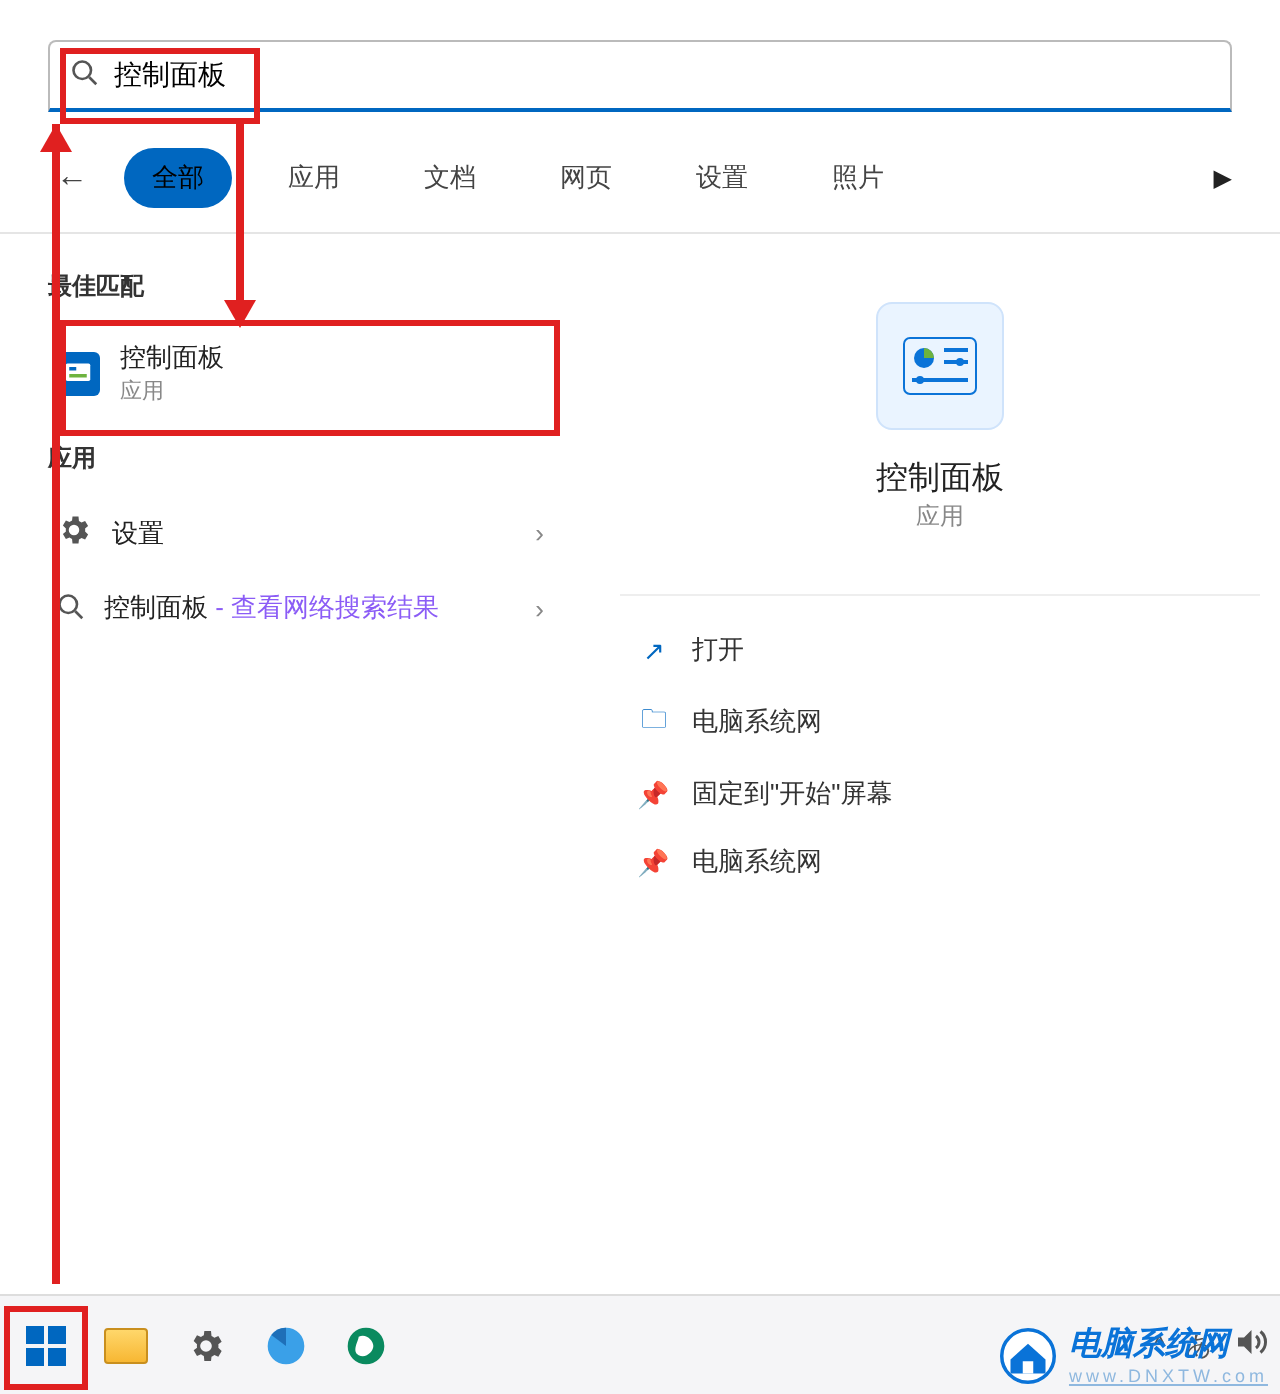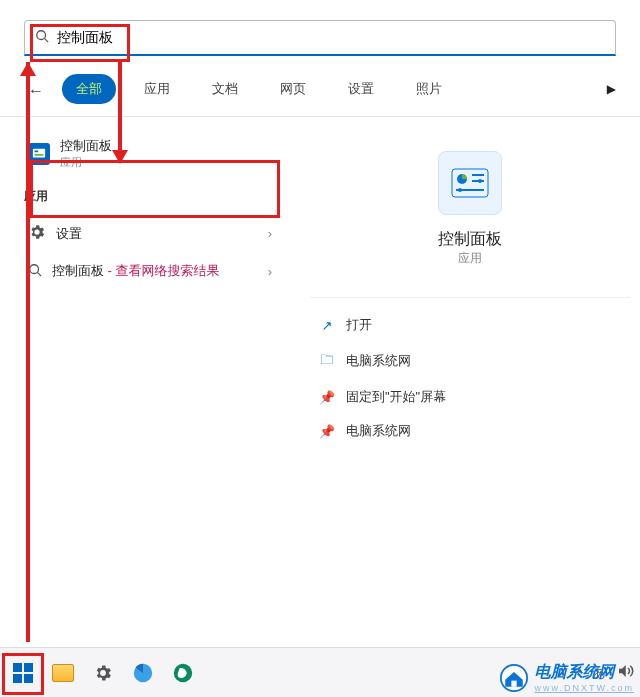--- a/index.html
+++ b/index.html
@@ -39,38 +39,38 @@
     display:flex; align-items:center; gap:14px;
     padding: 8px 24px 12px 24px;
     border-bottom: 1px solid #e5e5e5;
   }
   .tabs .back { color:#444; font-size:16px; padding:4px;}
   .tab-pill {
     padding: 6px 14px; border-radius: 16px;
     color:#444; font-size:13px; cursor:pointer;
     white-space: nowrap;
   }
-  .tab-pill.active { background:#0067c0; color:#bef264; }
+  .tab-pill.active { background:#0067c0; color:#000000; }
   .tabs .more { margin-left:auto; color:#222; font-size:12px;}
   .body-split { display:flex; }
   .left-col { flex: 0 0 300px; padding: 10px 0;}
   .right-col { flex: 1; padding: 24px 10px;}
   .section-label { font-size:12px; font-weight:600; color:#333; padding: 8px 24px;}
   .result-item {
     display:flex; align-items:center; gap:10px;
     padding: 8px 12px; margin: 2px 16px;
     border-radius:4px; cursor:pointer;
   }
   .result-item .rtext { display:flex; flex-direction:column;}
   .result-item .title { font-size:13px; color:#222;}
   .result-item .sub   { font-size:11px; color:#888;}
   .result-item .chev  { margin-left:auto; color:#888;}
   .cp-square { width:22px; height:22px; background:#0067c0; border-radius:3px; display:flex;align-items:center;justify-content:center;}
   .gear-icon { color:#555;}
-  .web-sub { color:#be185d;}
+  .web-sub { color:#8b5cf6;}
   .detail-icon-big {
     width:64px;height:64px;background:#eaf4ff;border:1px solid #cfe3fb;border-radius:8px;
     display:flex;align-items:center;justify-content:center; margin: 10px auto 14px auto;
   }
   .detail-title { text-align:center; font-size:16px; color:#222;}
   .detail-sub { text-align:center; font-size:12px; color:#888; margin-bottom:30px;}
   .detail-actions { border-top:1px solid #eee; padding-top:10px;}
   .detail-act {
     display:flex; align-items:center; gap:10px;
     padding:8px 8px; font-size:13px; color:#333; cursor:pointer;
@@ -128,20 +128,21 @@
     <span class="tab-pill">应用</span>
     <span class="tab-pill">文档</span>
     <span class="tab-pill">网页</span>
     <span class="tab-pill">设置</span>
     <span class="tab-pill">照片</span>
     <span class="more">▶</span>
   </div>
 
   <div class="body-split">
     <div class="left-col">
+      <div class="section-label">最佳匹配</div>
       <div class="result-item">
         <span class="cp-square">
           <svg width="14" height="14" viewBox="0 0 16 16">
               <rect x="1" y="2" width="14" height="10" rx="1" fill="#fff"></rect>
               <rect x="3" y="4" width="4" height="2" fill="#0067c0"></rect>
               <rect x="3" y="8" width="10" height="2" fill="#6db33f"></rect>
             </svg>
         </span>
         <span class="rtext">
           <span class="title">控制面板</span>

